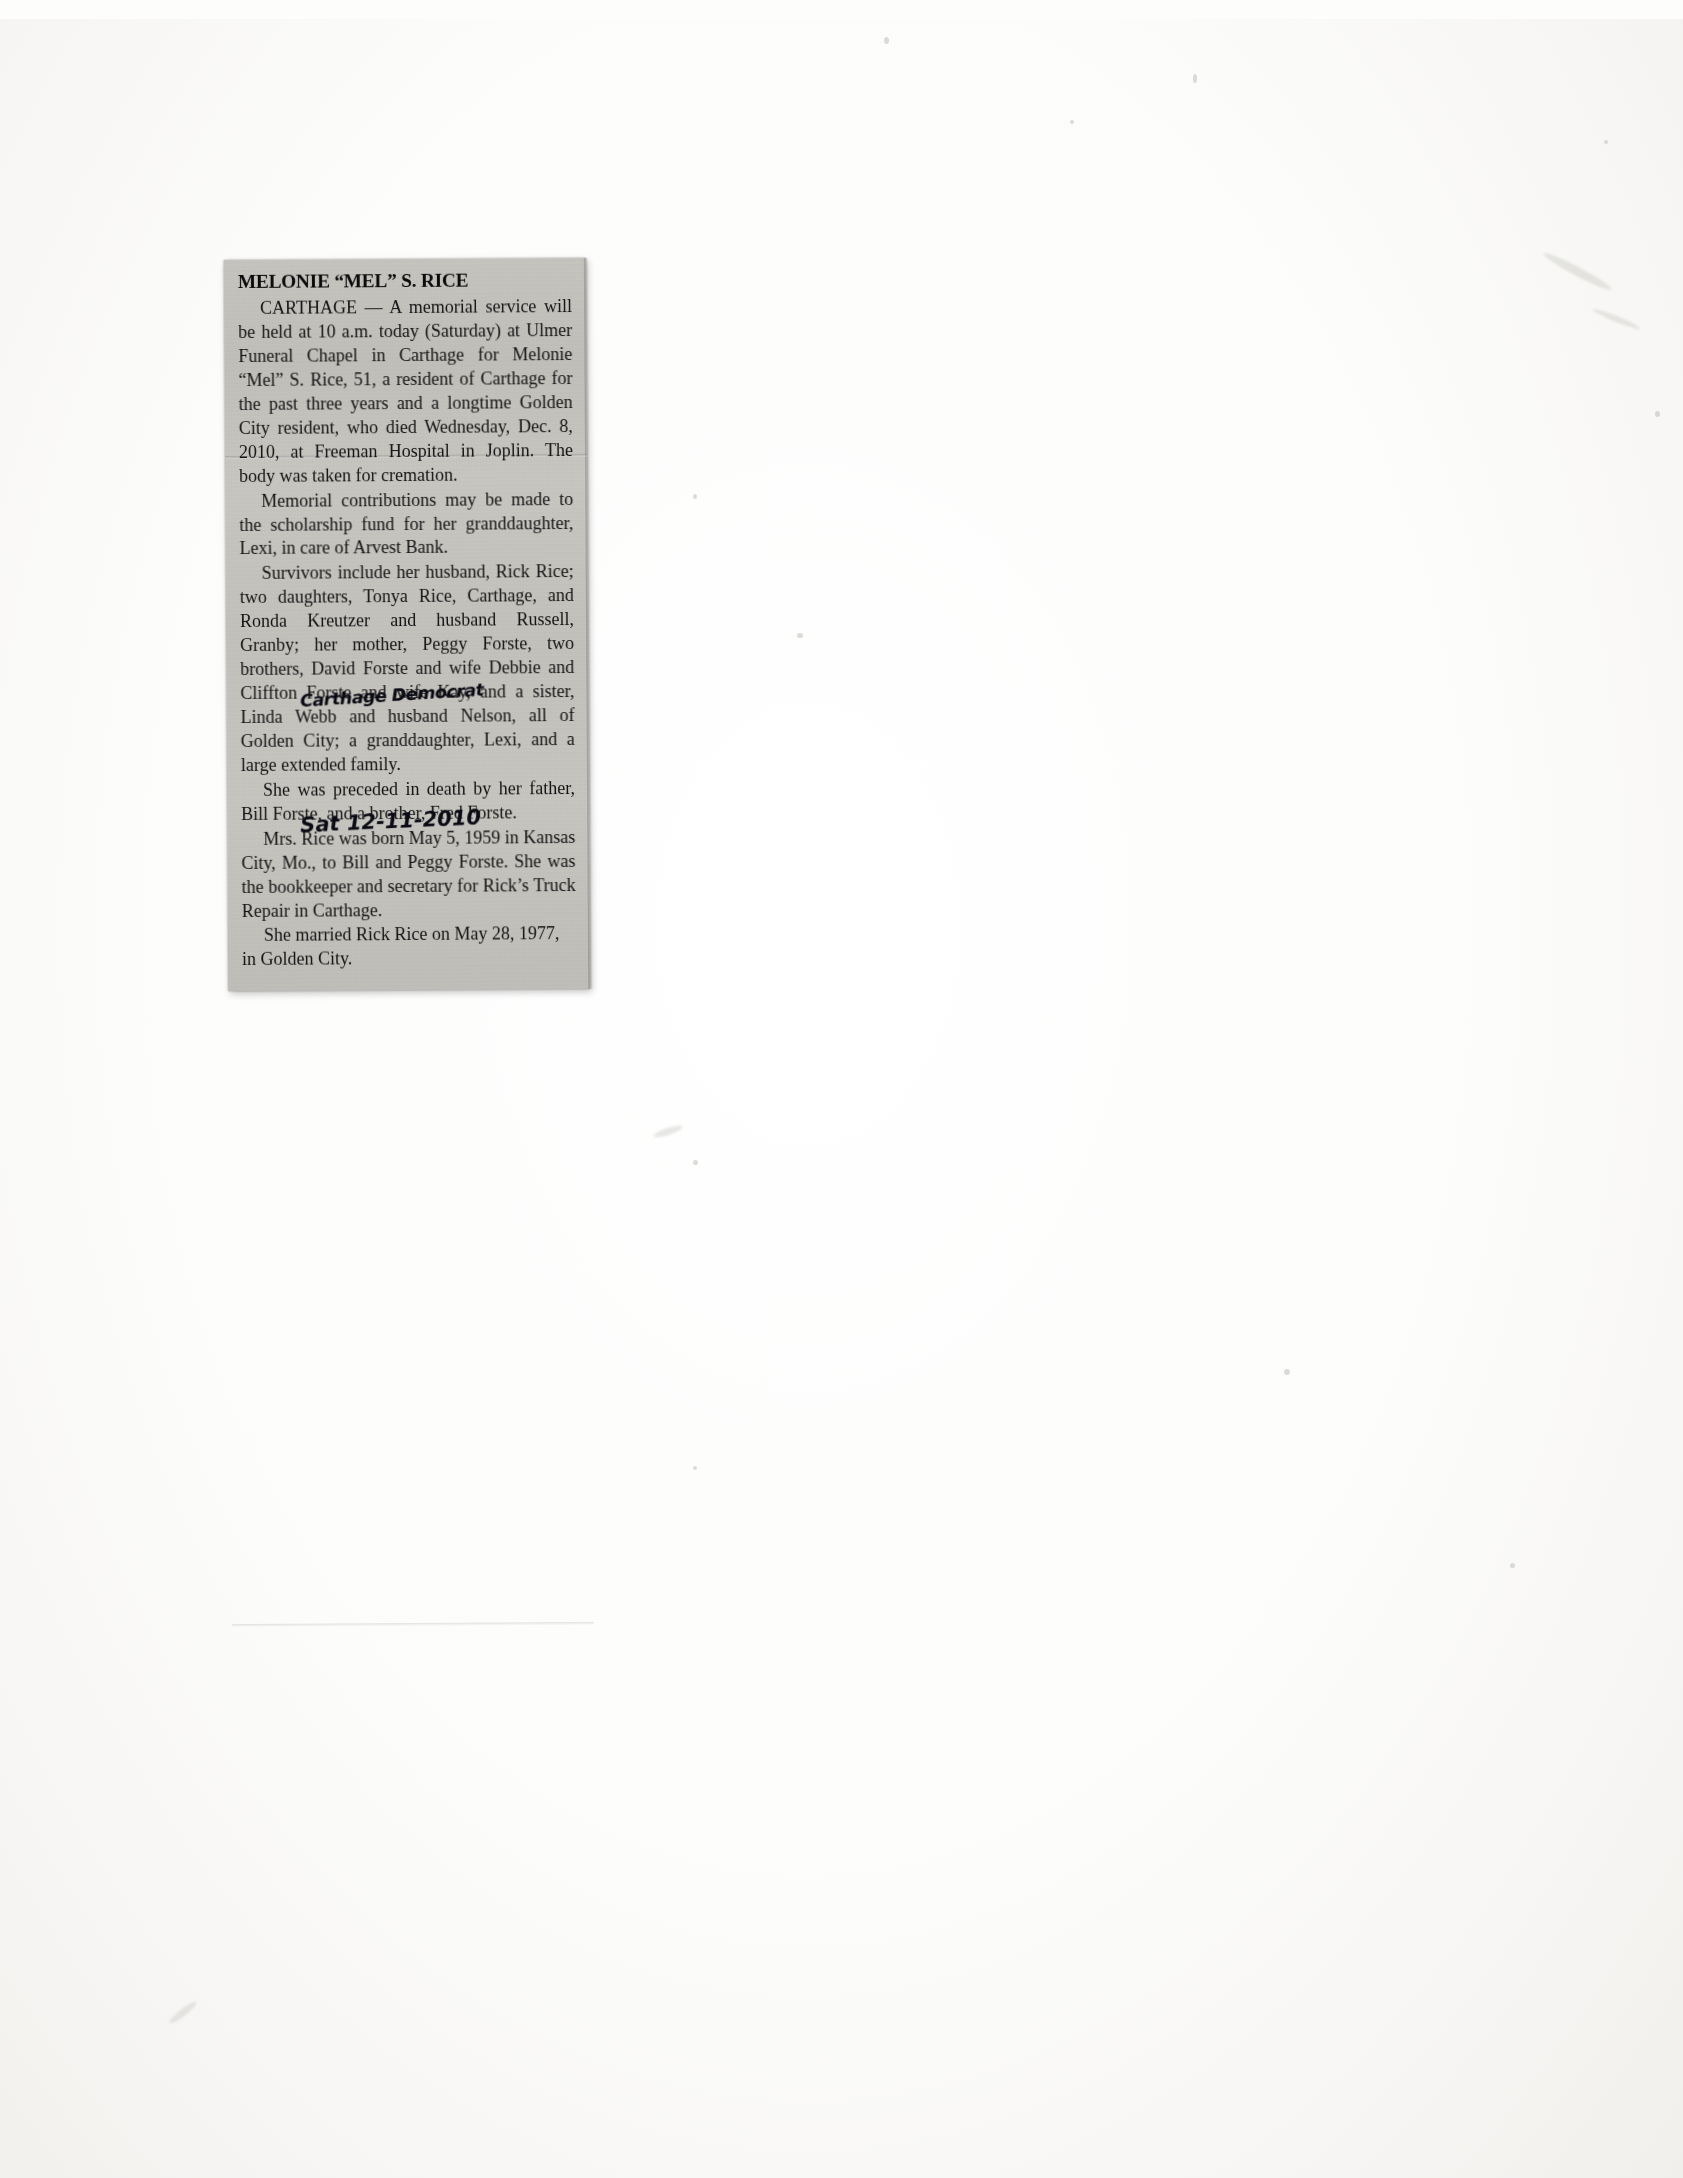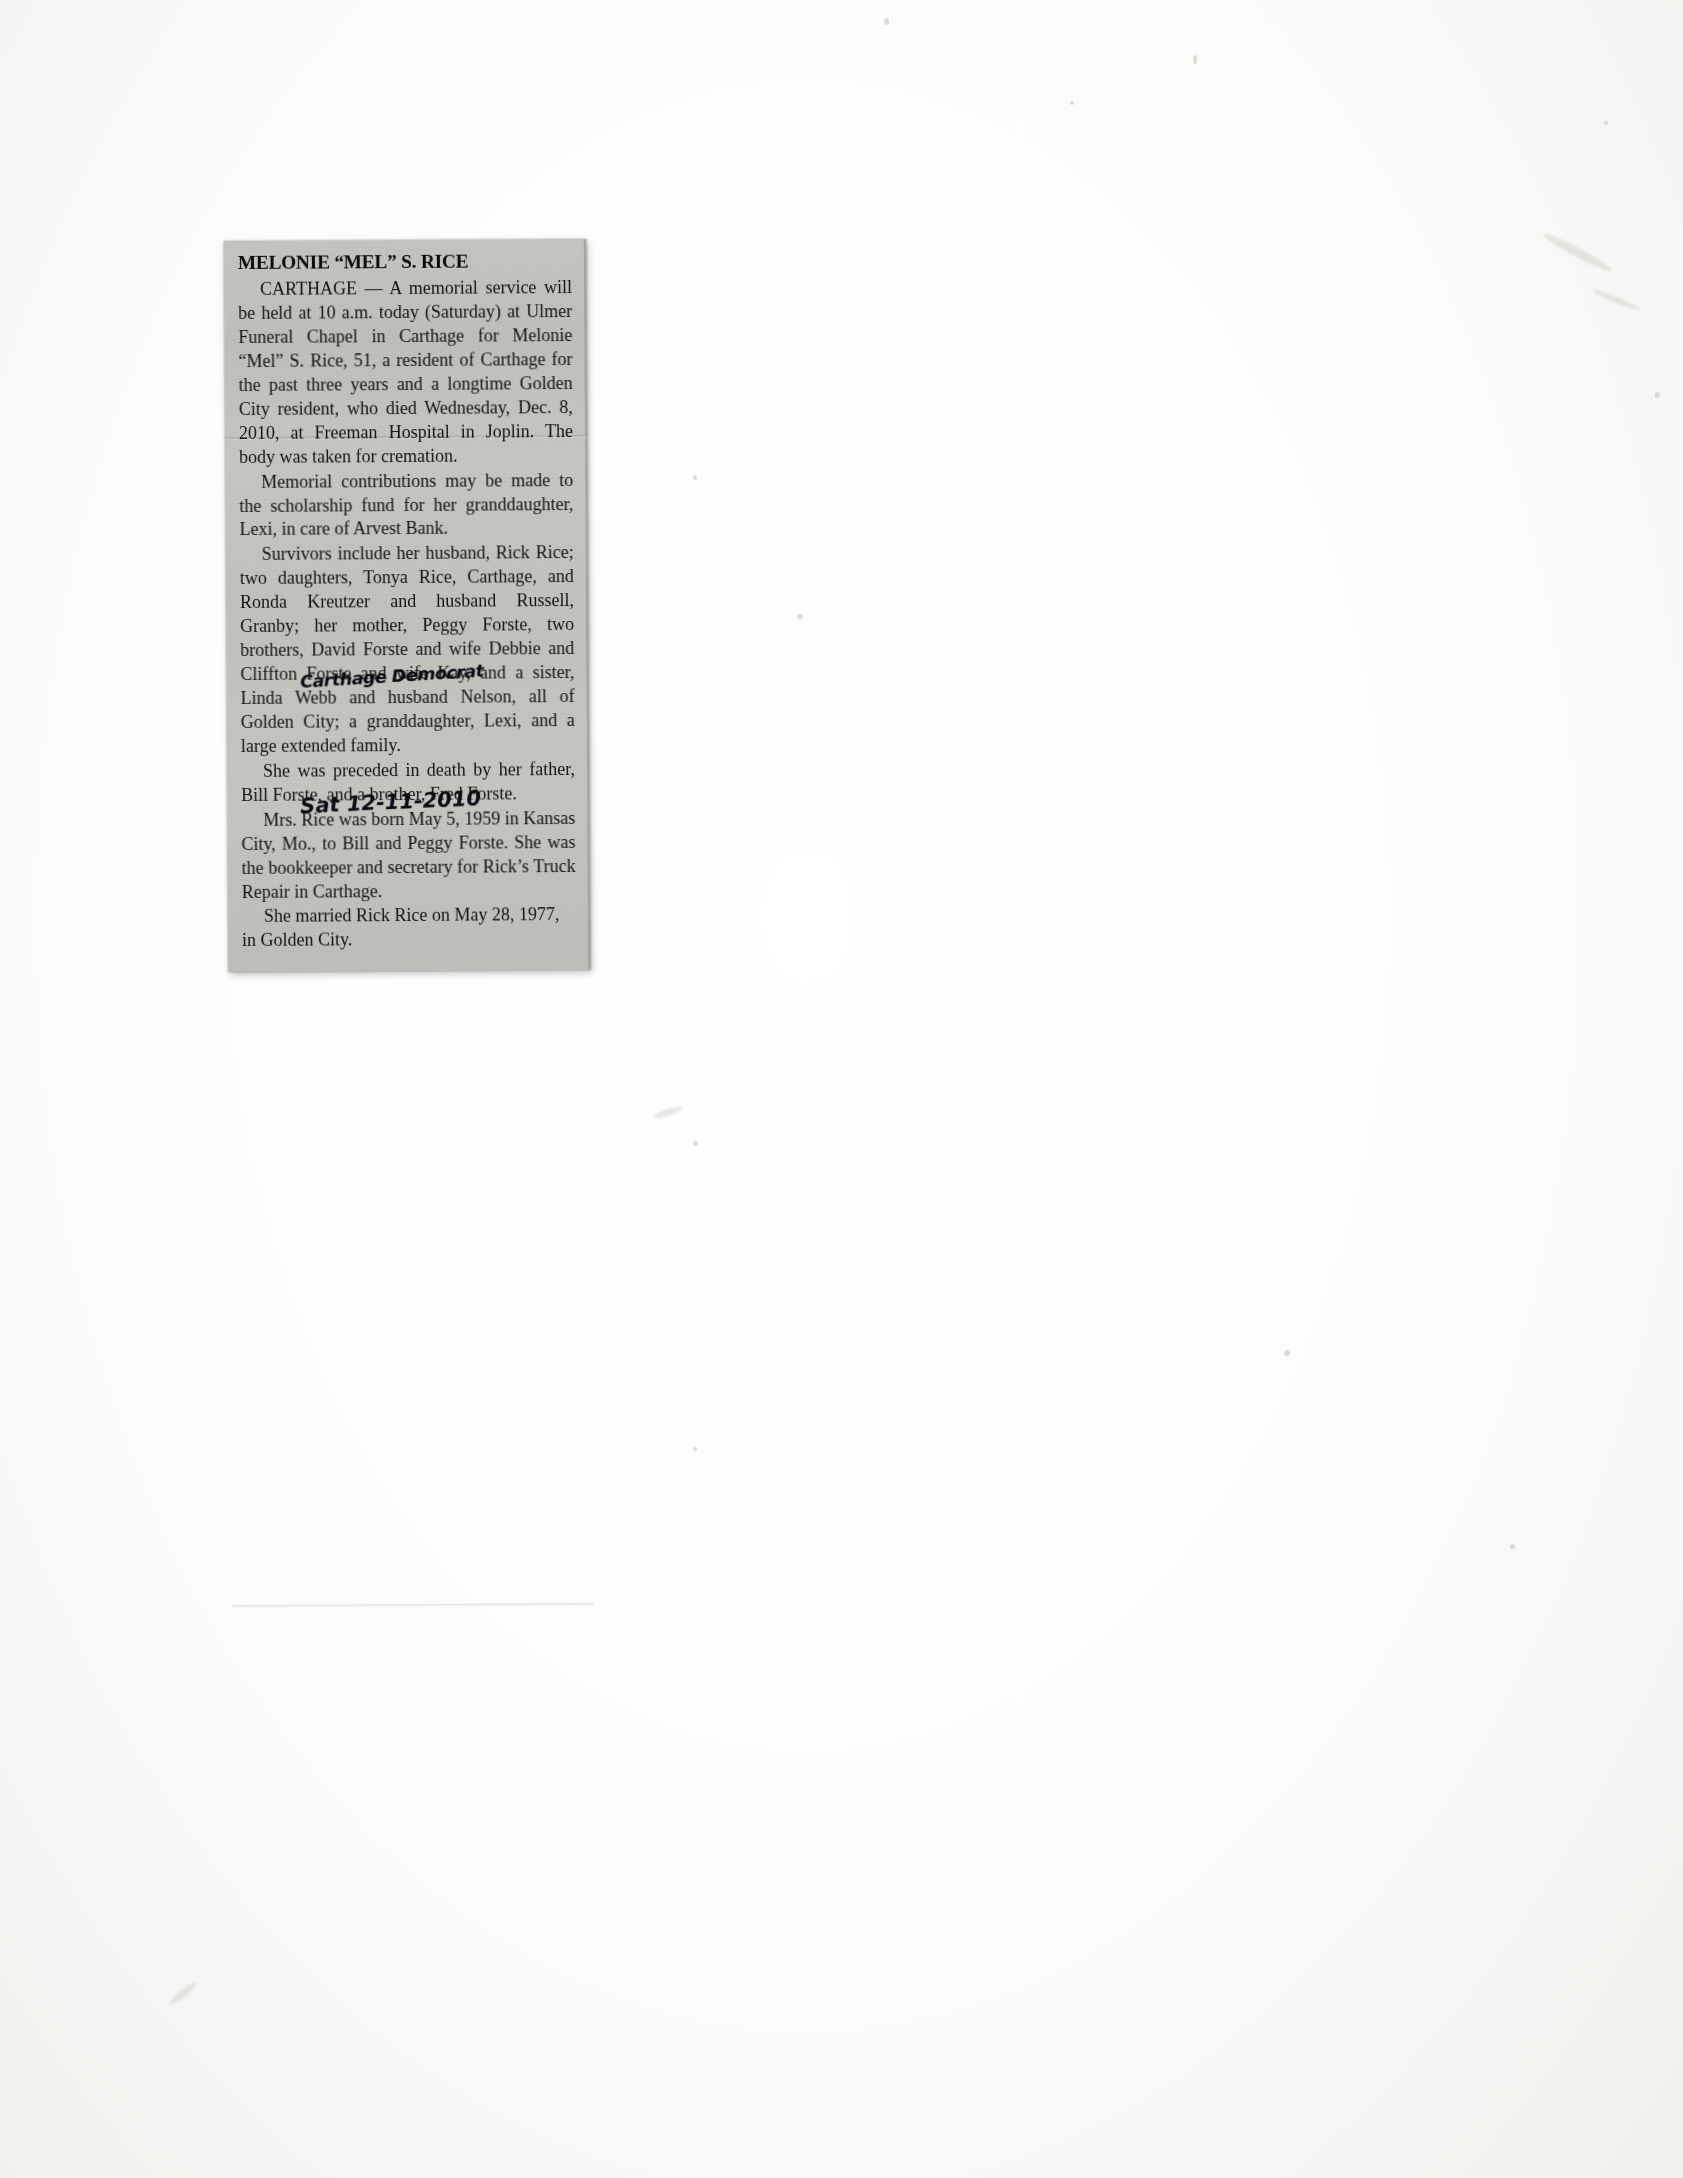--- a/index.html
+++ b/index.html
@@ -14,20 +14,21 @@
     position: relative;
     overflow: hidden;
   }
 
   
   .scan-page {
     position: absolute;
     inset: 0;
     background:
       radial-gradient(ellipse at 48% 42%, #ffffff 0%, #fcfcfb 55%, #f6f5f3 82%, #f0efec 100%);
+    margin-top: 19px;
   }
 
   
   .speck {
     position: absolute;
     background: #bdbdb8;
     border-radius: 50%;
     opacity: .55;
   }
   .smudge {

